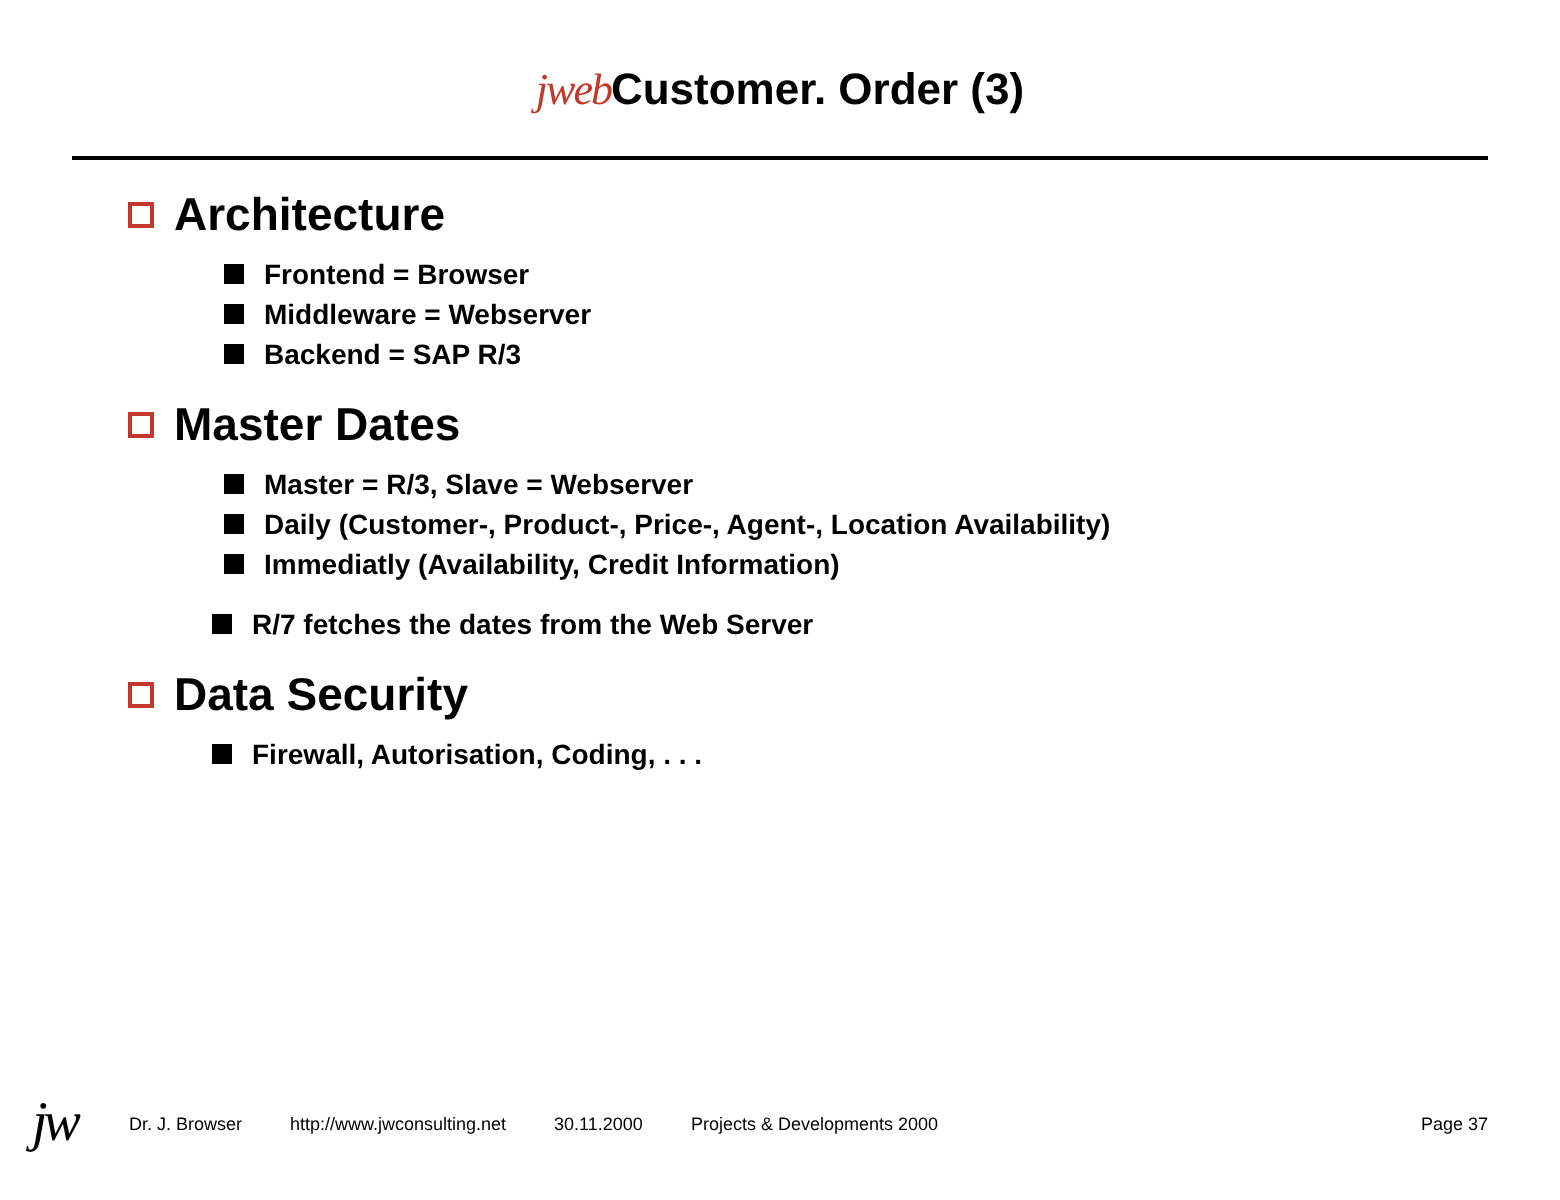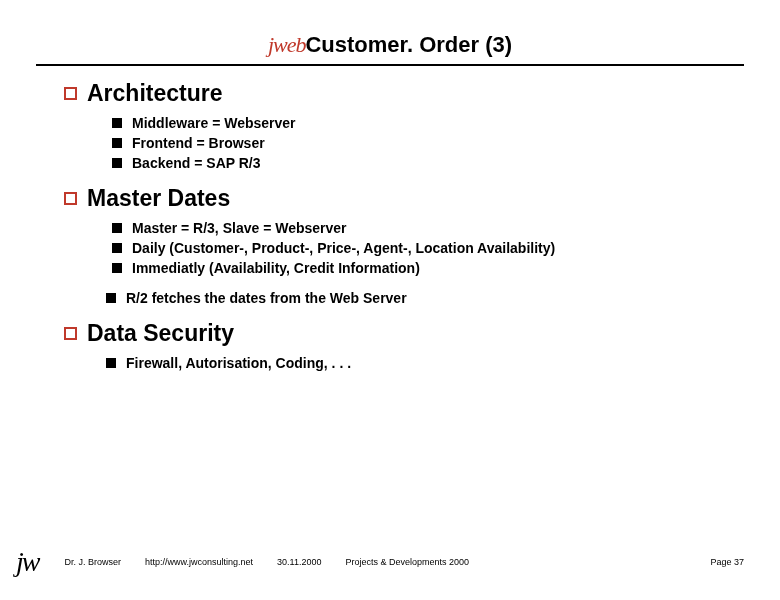--- a/index.html
+++ b/index.html
@@ -1,18 +1,18 @@
 <!DOCTYPE html>
 <html><head>
 <meta charset="utf-8">
 <style>
   * { margin: 0; padding: 0; box-sizing: border-box; }
   html, body { width: 780px; height: 600px; background: #fff; font-family: Arial, Helvetica, sans-serif; color: #000; }
   .slide { width: 780px; height: 600px; position: relative; padding: 32px 36px 0 36px; }
-  .title { text-align: center; font-size: 22px; font-weight: bold; margin-bottom: 6px; }
+  .title { text-align: center; font-size: 22px; font-weight: bold; margin-bottom: 20px; }
   .title .prefix { font-style: italic; font-weight: normal; color: #c0392b; font-family: "Times New Roman", serif; letter-spacing: -1px; }
   .title .main { color: #000; }
   .hr { border: 0; border-top: 2px solid #000; margin: 0 0 14px 0; }
   .section { margin: 14px 0 10px 28px; }
   .section-head { font-size: 23px; font-weight: bold; display: flex; align-items: center; }
   .q-bullet { display: inline-block; width: 13px; height: 13px; border: 2px solid #c0392b; margin-right: 10px; flex: 0 0 auto; }
   .items { margin: 8px 0 6px 48px; }
   .item { font-size: 14px; font-weight: bold; display: flex; align-items: center; margin: 4px 0; }
   .sq-bullet { display: inline-block; width: 10px; height: 10px; background: #000; margin-right: 10px; flex: 0 0 auto; }
   .items.tight { margin-left: 42px; }
@@ -33,25 +33,25 @@
 
   <div id="sections">
       <div class="section">
         <div class="section-head">
           <span class="q-bullet"></span>
           <span>Architecture</span>
         </div>
         <div class="items">
           <div class="item">
             <span class="sq-bullet"></span>
-            <span>Middleware = Webserver</span>
+            <span>Frontend = Browser</span>
           </div>
           <div class="item">
             <span class="sq-bullet"></span>
-            <span>Frontend = Browser</span>
+            <span>Middleware = Webserver</span>
           </div>
           <div class="item">
             <span class="sq-bullet"></span>
             <span>Backend = SAP R/3</span>
           </div>
         </div>
       </div>
       <div class="section">
         <div class="section-head">
           <span class="q-bullet"></span>
@@ -69,21 +69,21 @@
           <div class="item">
             <span class="sq-bullet"></span>
             <span>Immediatly (Availability, Credit Information)</span>
           </div>
         </div>
       </div>
       <div class="section">
         <div class="items tight">
           <div class="item">
             <span class="sq-bullet"></span>
-            <span>R/2 fetches the dates from the Web Server</span>
+            <span>R/7 fetches the dates from the Web Server</span>
           </div>
         </div>
       </div>
       <div class="section">
         <div class="section-head">
           <span class="q-bullet"></span>
           <span>Data Security</span>
         </div>
         <div class="items tight">
           <div class="item">

